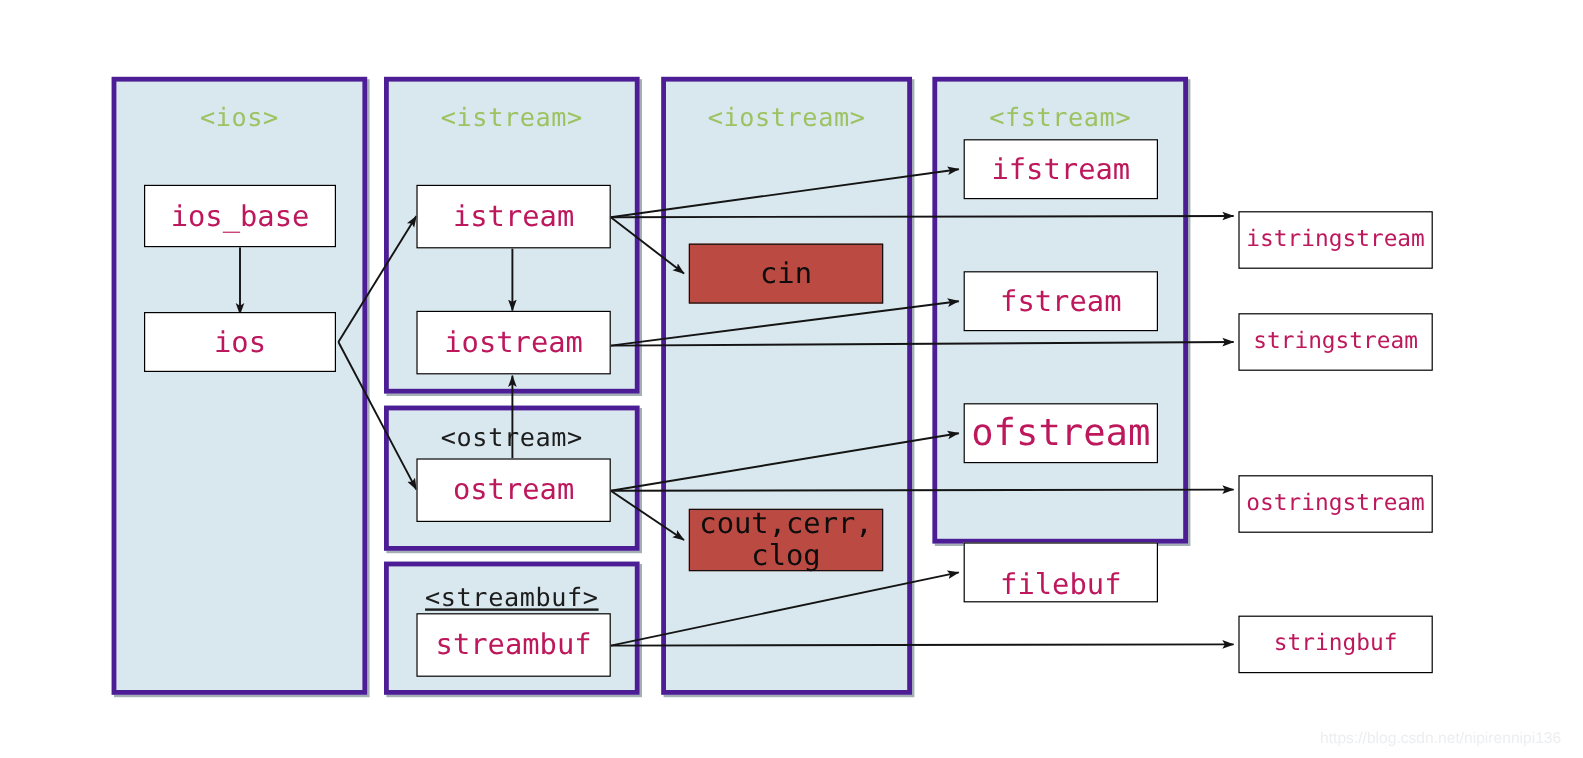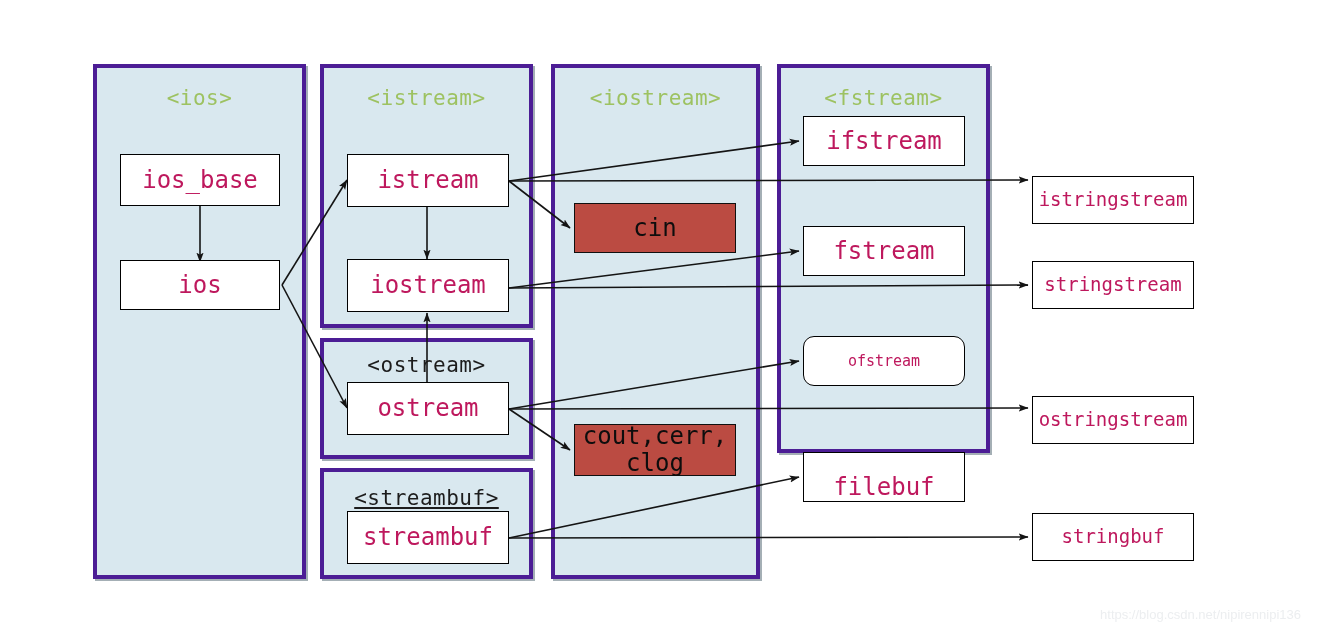--- a/index.html
+++ b/index.html
@@ -163,21 +163,21 @@
   </div>
 
   <div class="node" style="left:803px;top:116px;width:162px;height:50px;font-size:24px;">
     <span class="lbl">ifstream</span>
   </div>
 
   <div class="node" style="left:803px;top:226px;width:162px;height:50px;font-size:24px;">
     <span class="lbl">fstream</span>
   </div>
 
-  <div class="node" style="left:803px;top:336px;width:162px;height:50px;font-size:15px;border-radius:11px;">
+  <div class="node" style="left:803px;top:336px;width:162px;height:50px;font-size:31px;">
     <span class="lbl">ofstream</span>
   </div>
 
   <div class="node" style="left:803px;top:452px;width:162px;height:50px;font-size:24px;align-items:flex-end;">
     <span class="lbl">filebuf</span>
   </div>
 
   <div class="node" style="left:1032px;top:156px;width:162px;height:48px;font-size:19px;margin-top:20px;">
     <span class="lbl">istringstream</span>
   </div>

